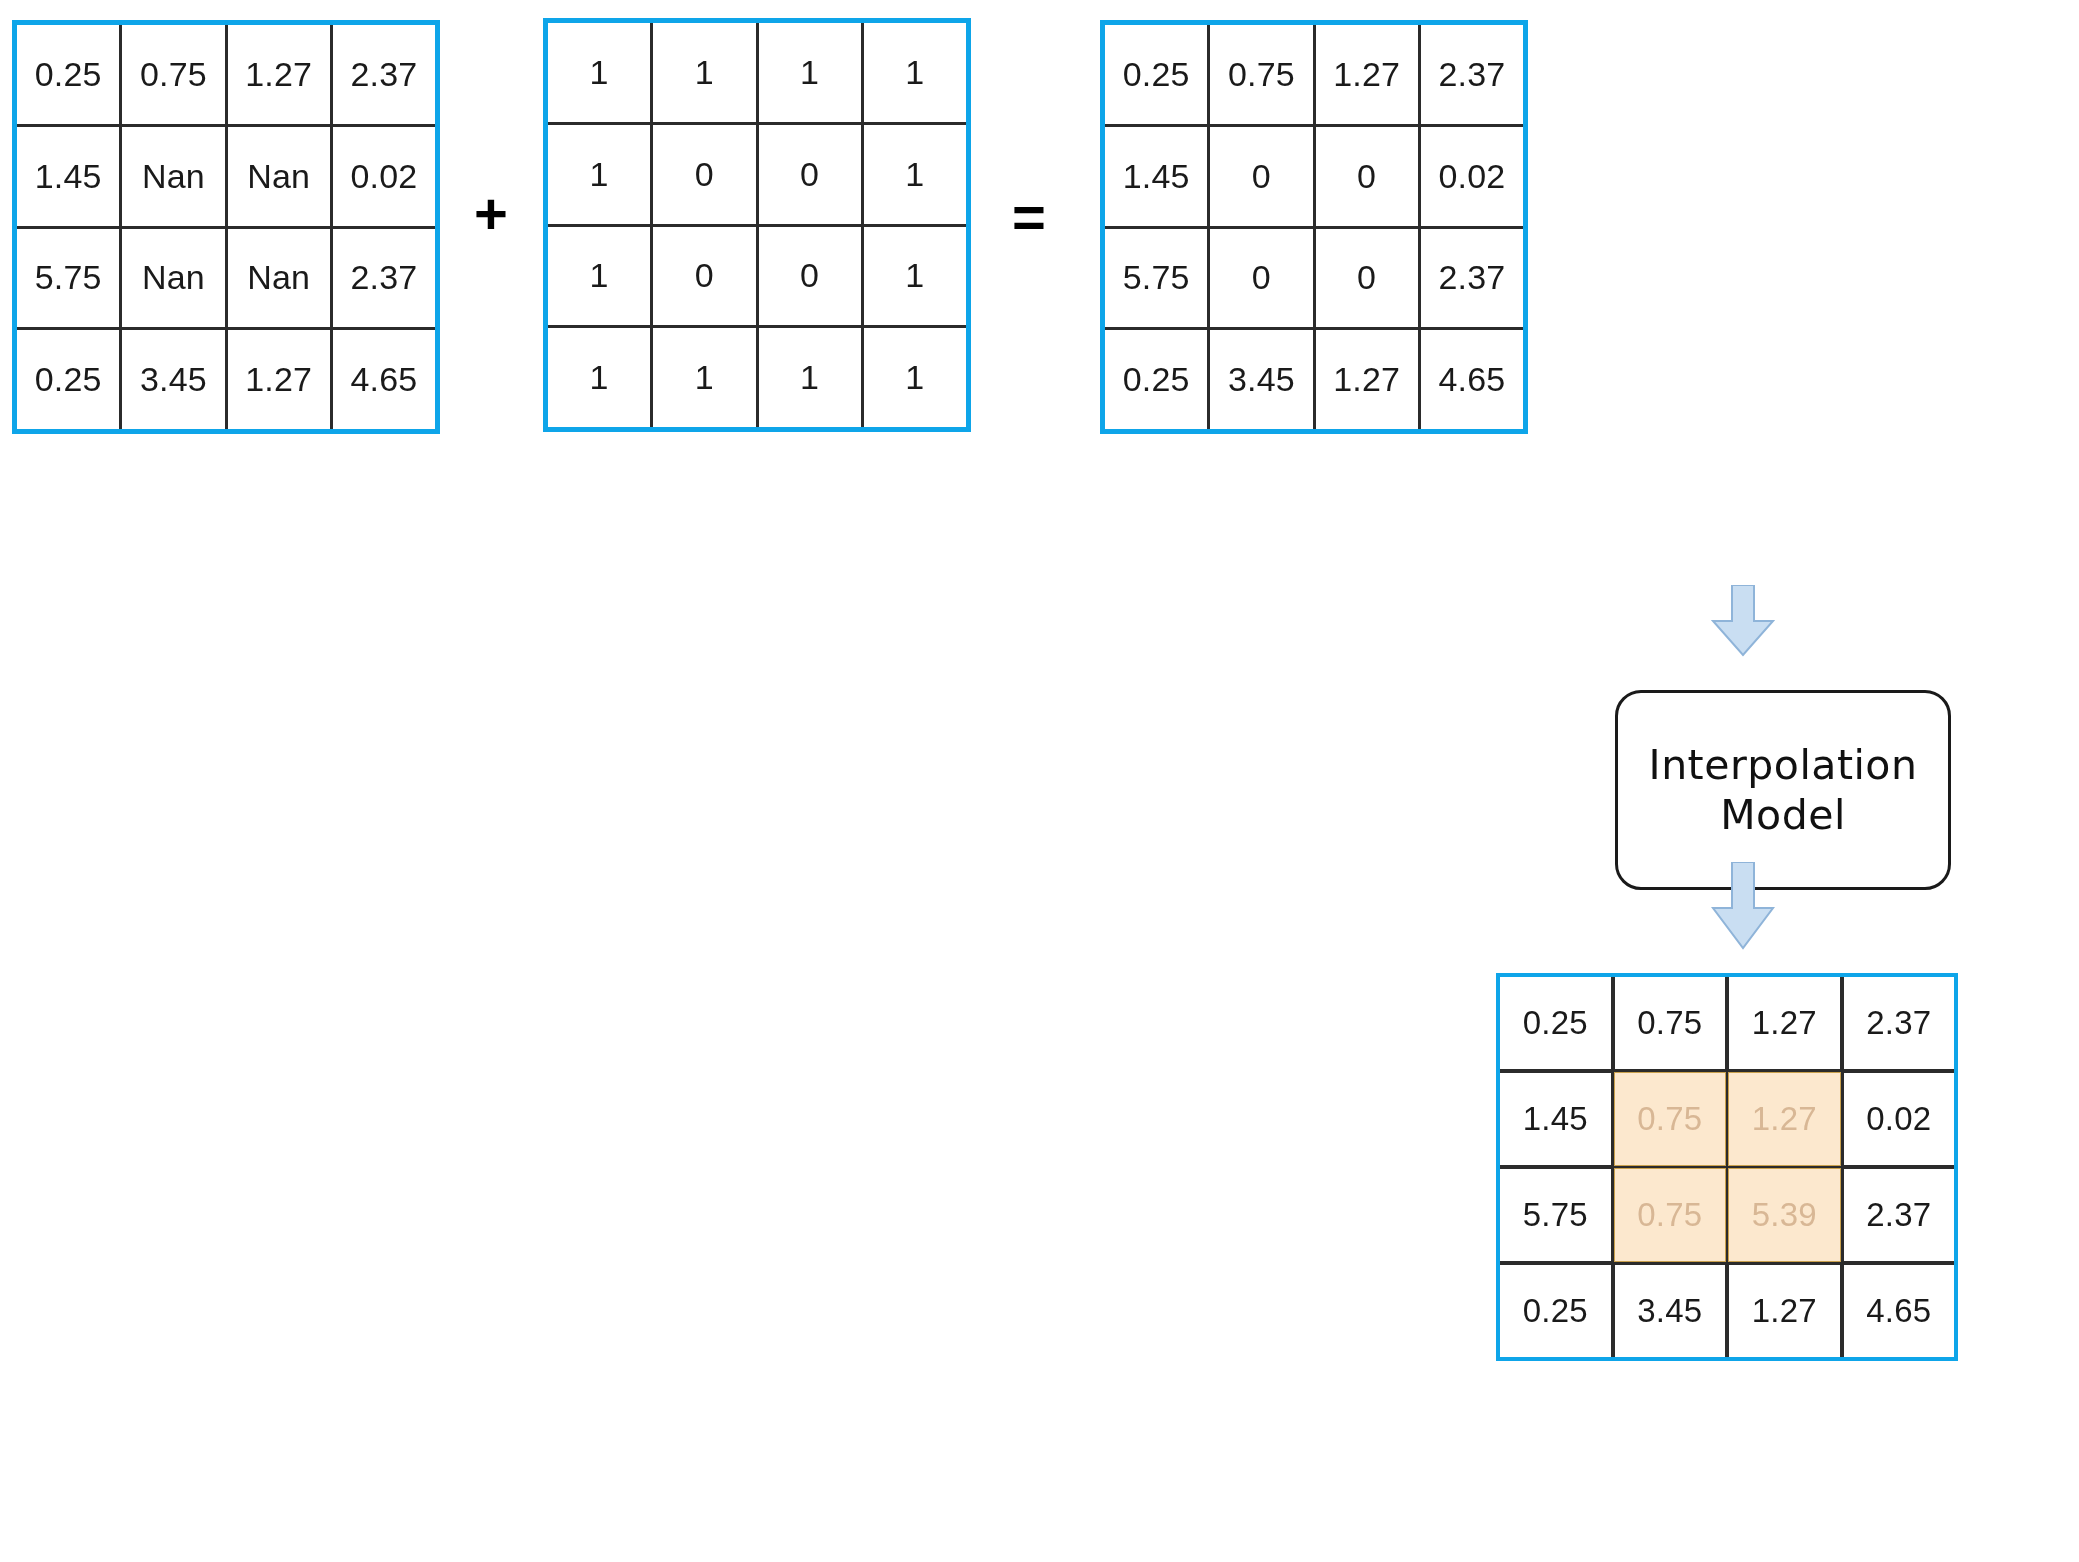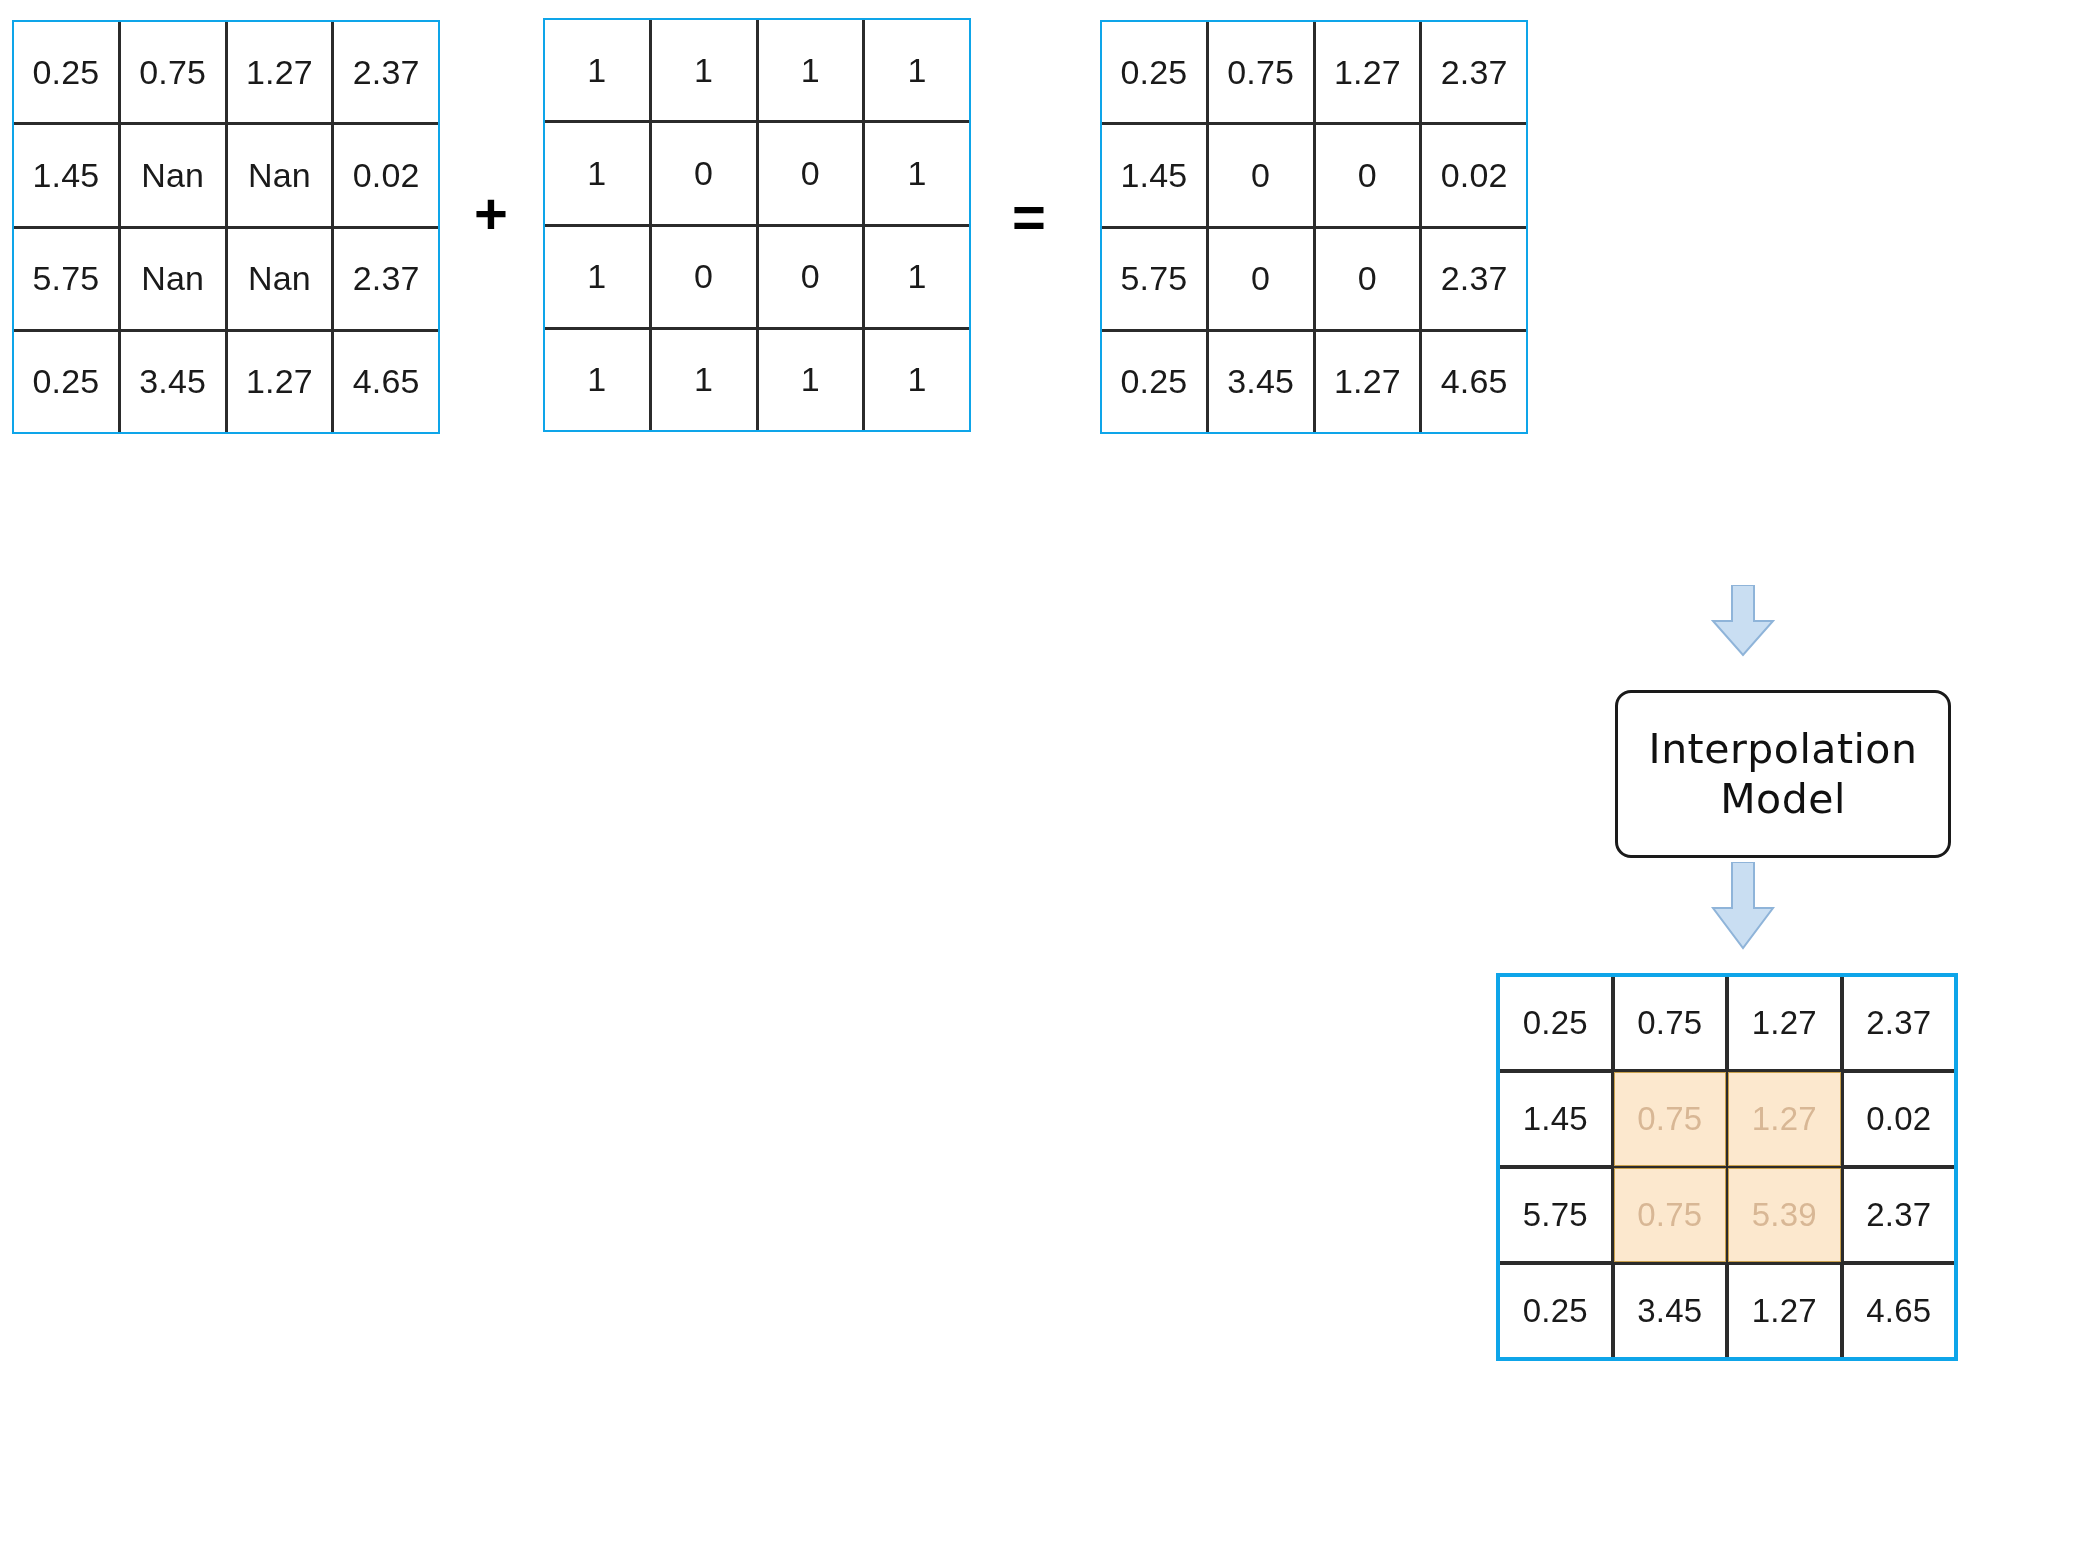--- a/index.html
+++ b/index.html
@@ -14,21 +14,21 @@
     font-family: "Liberation Sans", sans-serif;
     overflow: hidden;
   }
 
   
   .matrix {
     position: absolute;
     display: grid;
     box-sizing: border-box;
     background: #2b2b2b;
-    border: 2px solid #0ea5e9;
+    border: 5px solid #0ea5e9;
     gap: 3px;
   }
   .matrix .cell {
     background: #ffffff;
     display: flex;
     align-items: center;
     justify-content: center;
     font-size: 34px;
     color: #1a1a1a;
     font-family: "Liberation Sans", sans-serif;
@@ -113,24 +113,24 @@
   }
   #arrow-to-model { left: 1705px; top: 585px; height: 72px; }
   #arrow-to-output { left: 1705px; top: 862px; height: 88px; }
 
   
   #interpolation-model-box {
     position: absolute;
     left: 1615px;
     top: 690px;
     width: 336px;
-    height: 168px;
+    height: 200px;
     box-sizing: border-box;
     border: 3px solid #1a1a1a;
-    border-radius: 16px;
+    border-radius: 26px;
     background: #ffffff;
     display: flex;
     align-items: center;
     justify-content: center;
   }
   #interpolation-model-label {
     font-family: "DejaVu Sans", sans-serif;
     font-size: 41px;
     line-height: 1.22;
     color: #111111;

